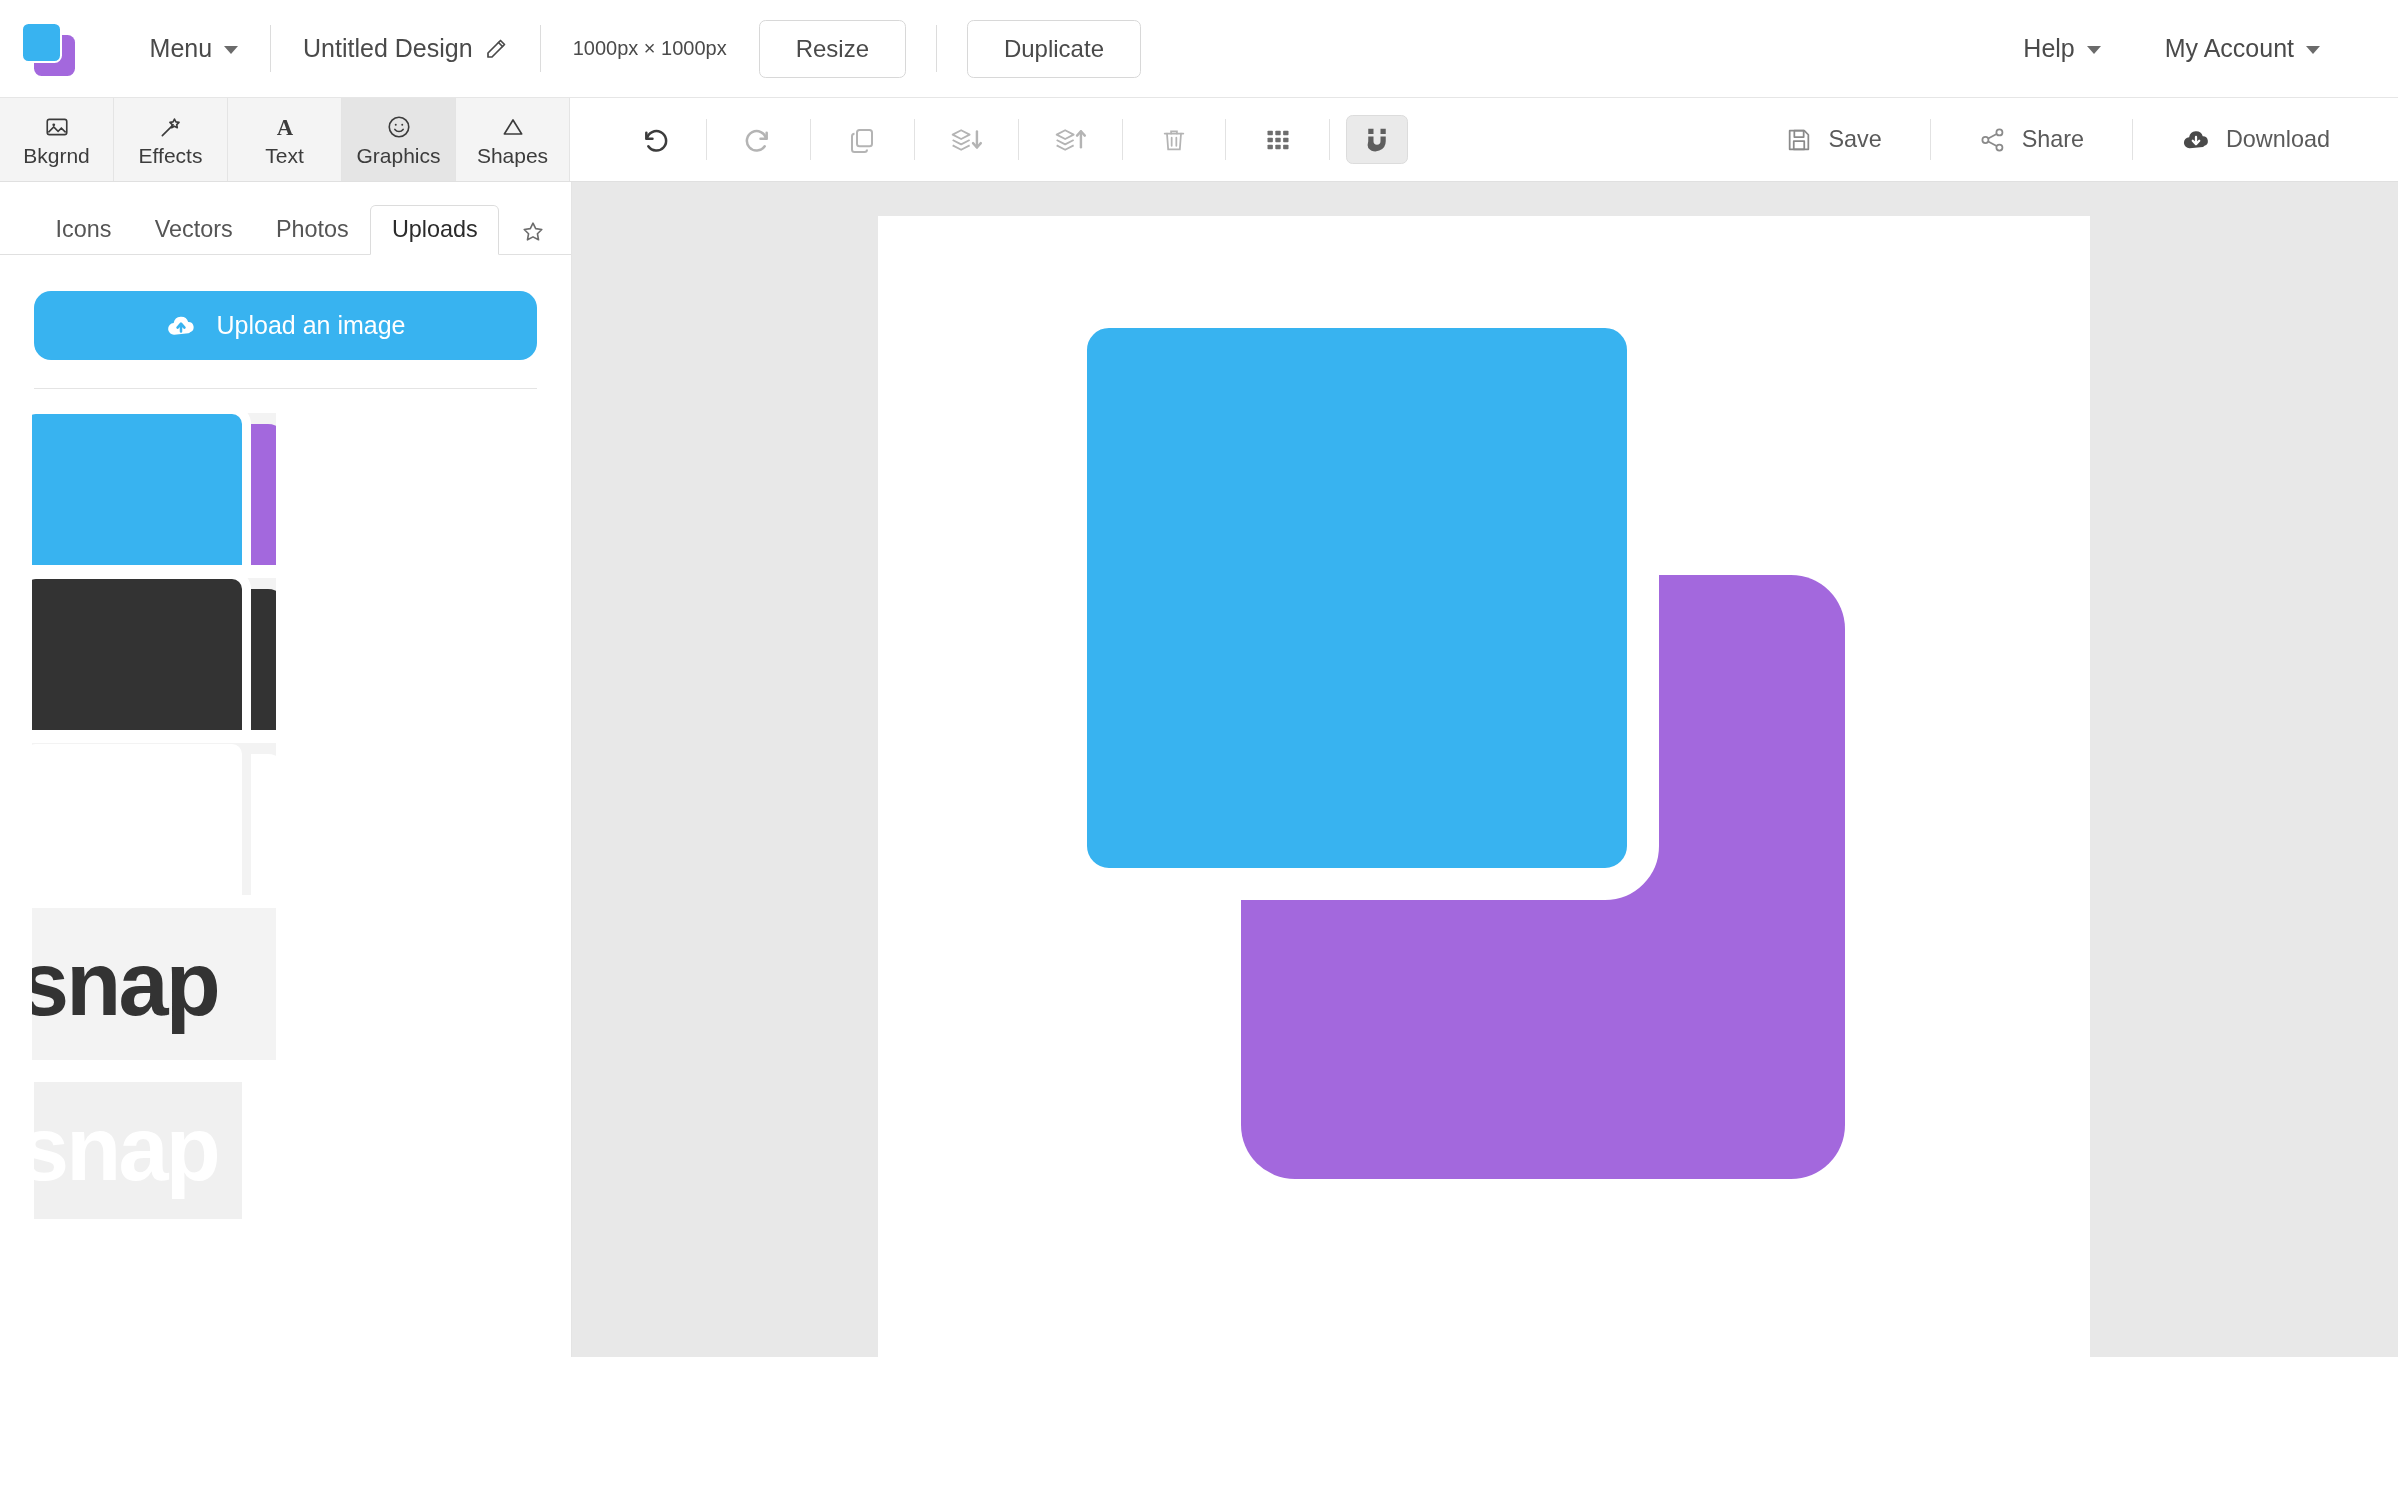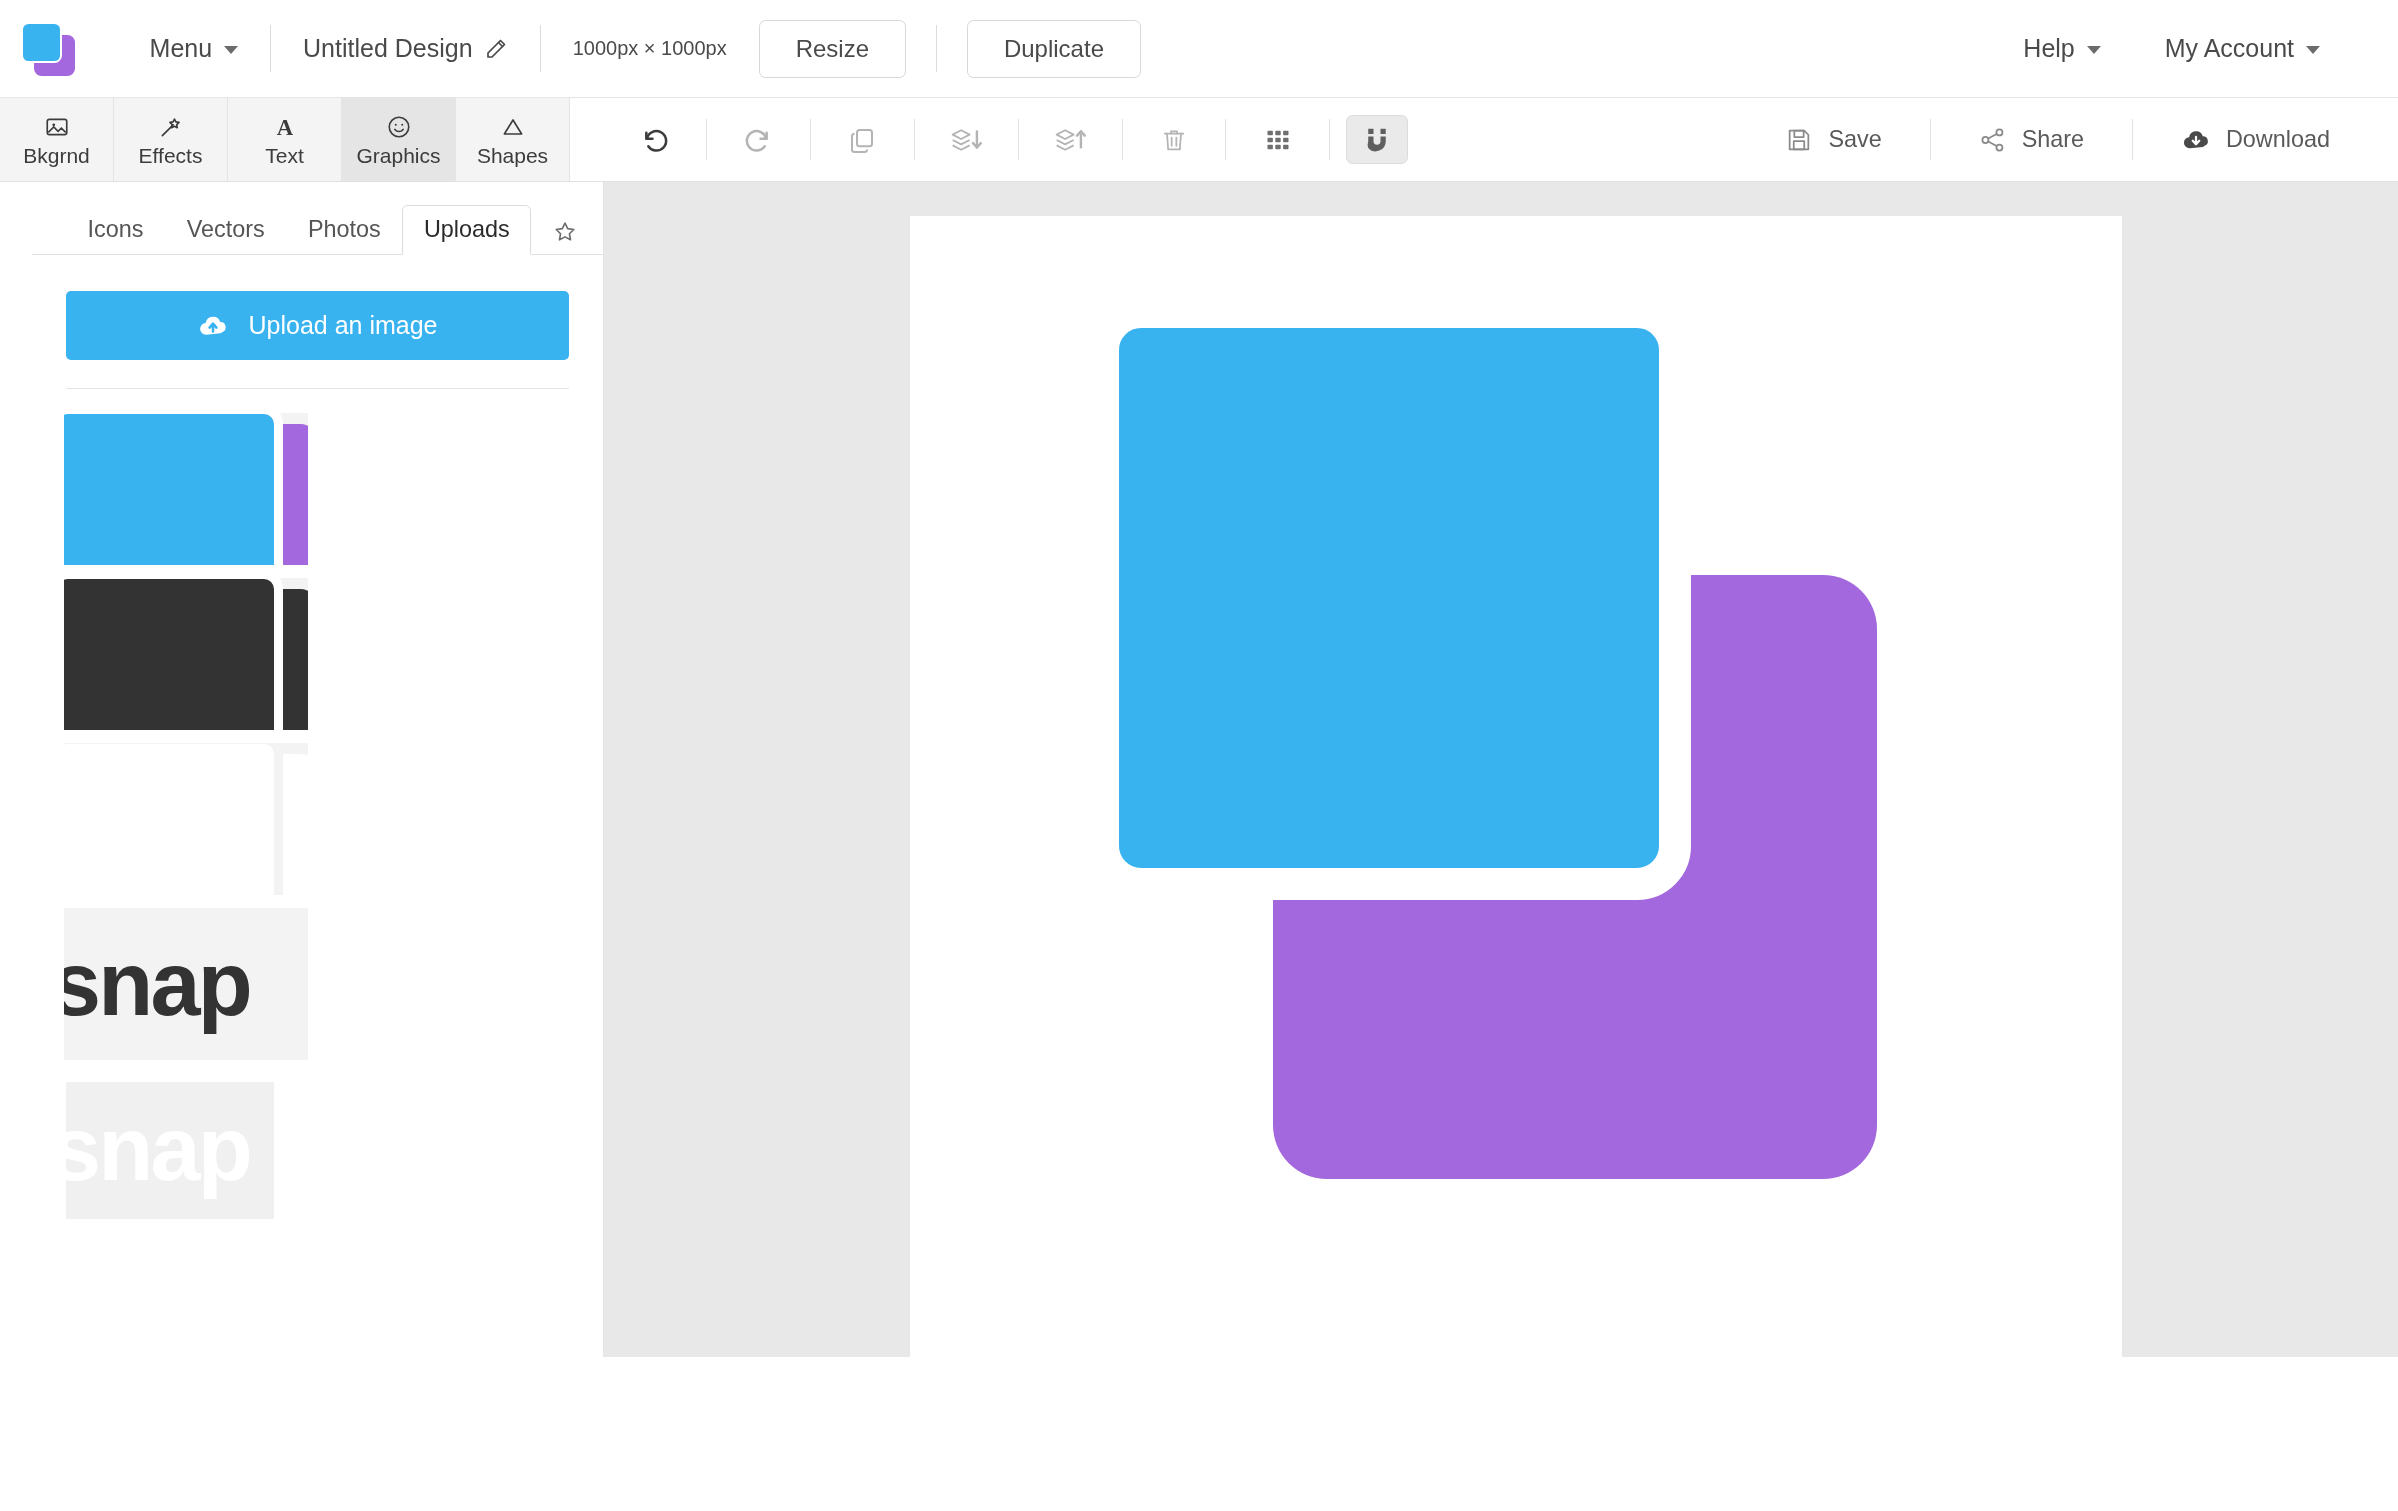--- a/index.html
+++ b/index.html
@@ -178,21 +178,20 @@
   
   .body { flex: 1; display: flex; min-height: 0; }
 
   .sidebar {
     width: 572px;
     flex: 0 0 572px;
     background: #ffffff;
     border-right: 0.9px solid #e4e4e4;
     display: flex; flex-direction: column;
     overflow: hidden;
-    margin-left: 32px;
   }
 
   .subtabs {
     display: flex; align-items: flex-end;
     padding: 30px 0 0 34px;
     border-bottom: 0.9px solid #e0e0e0;
     height: 73px;
   }
   .subtab {
     font-size: 23.4px;
@@ -219,21 +218,21 @@
     display: flex; align-items: center;
     color: #6c6c6c;
   }
 
   .upload-wrap { padding: 36px 34px 0 34px; }
   .upload-btn {
     width: 100%;
     height: 69px;
     background: #38b3f0;
     border: none;
-    border-radius: 5px;
+    border-radius: 17px;
     color: #ffffff;
     font-size: 25px;
     display: flex; align-items: center; justify-content: center;
     cursor: pointer;
     font-family: "Liberation Sans", sans-serif;
   }
   .upload-btn .ub-icon { margin-right: 19px; display: flex; align-items: center; }
 
   .upload-divider {
     margin: 28px 34px 0 34px;

